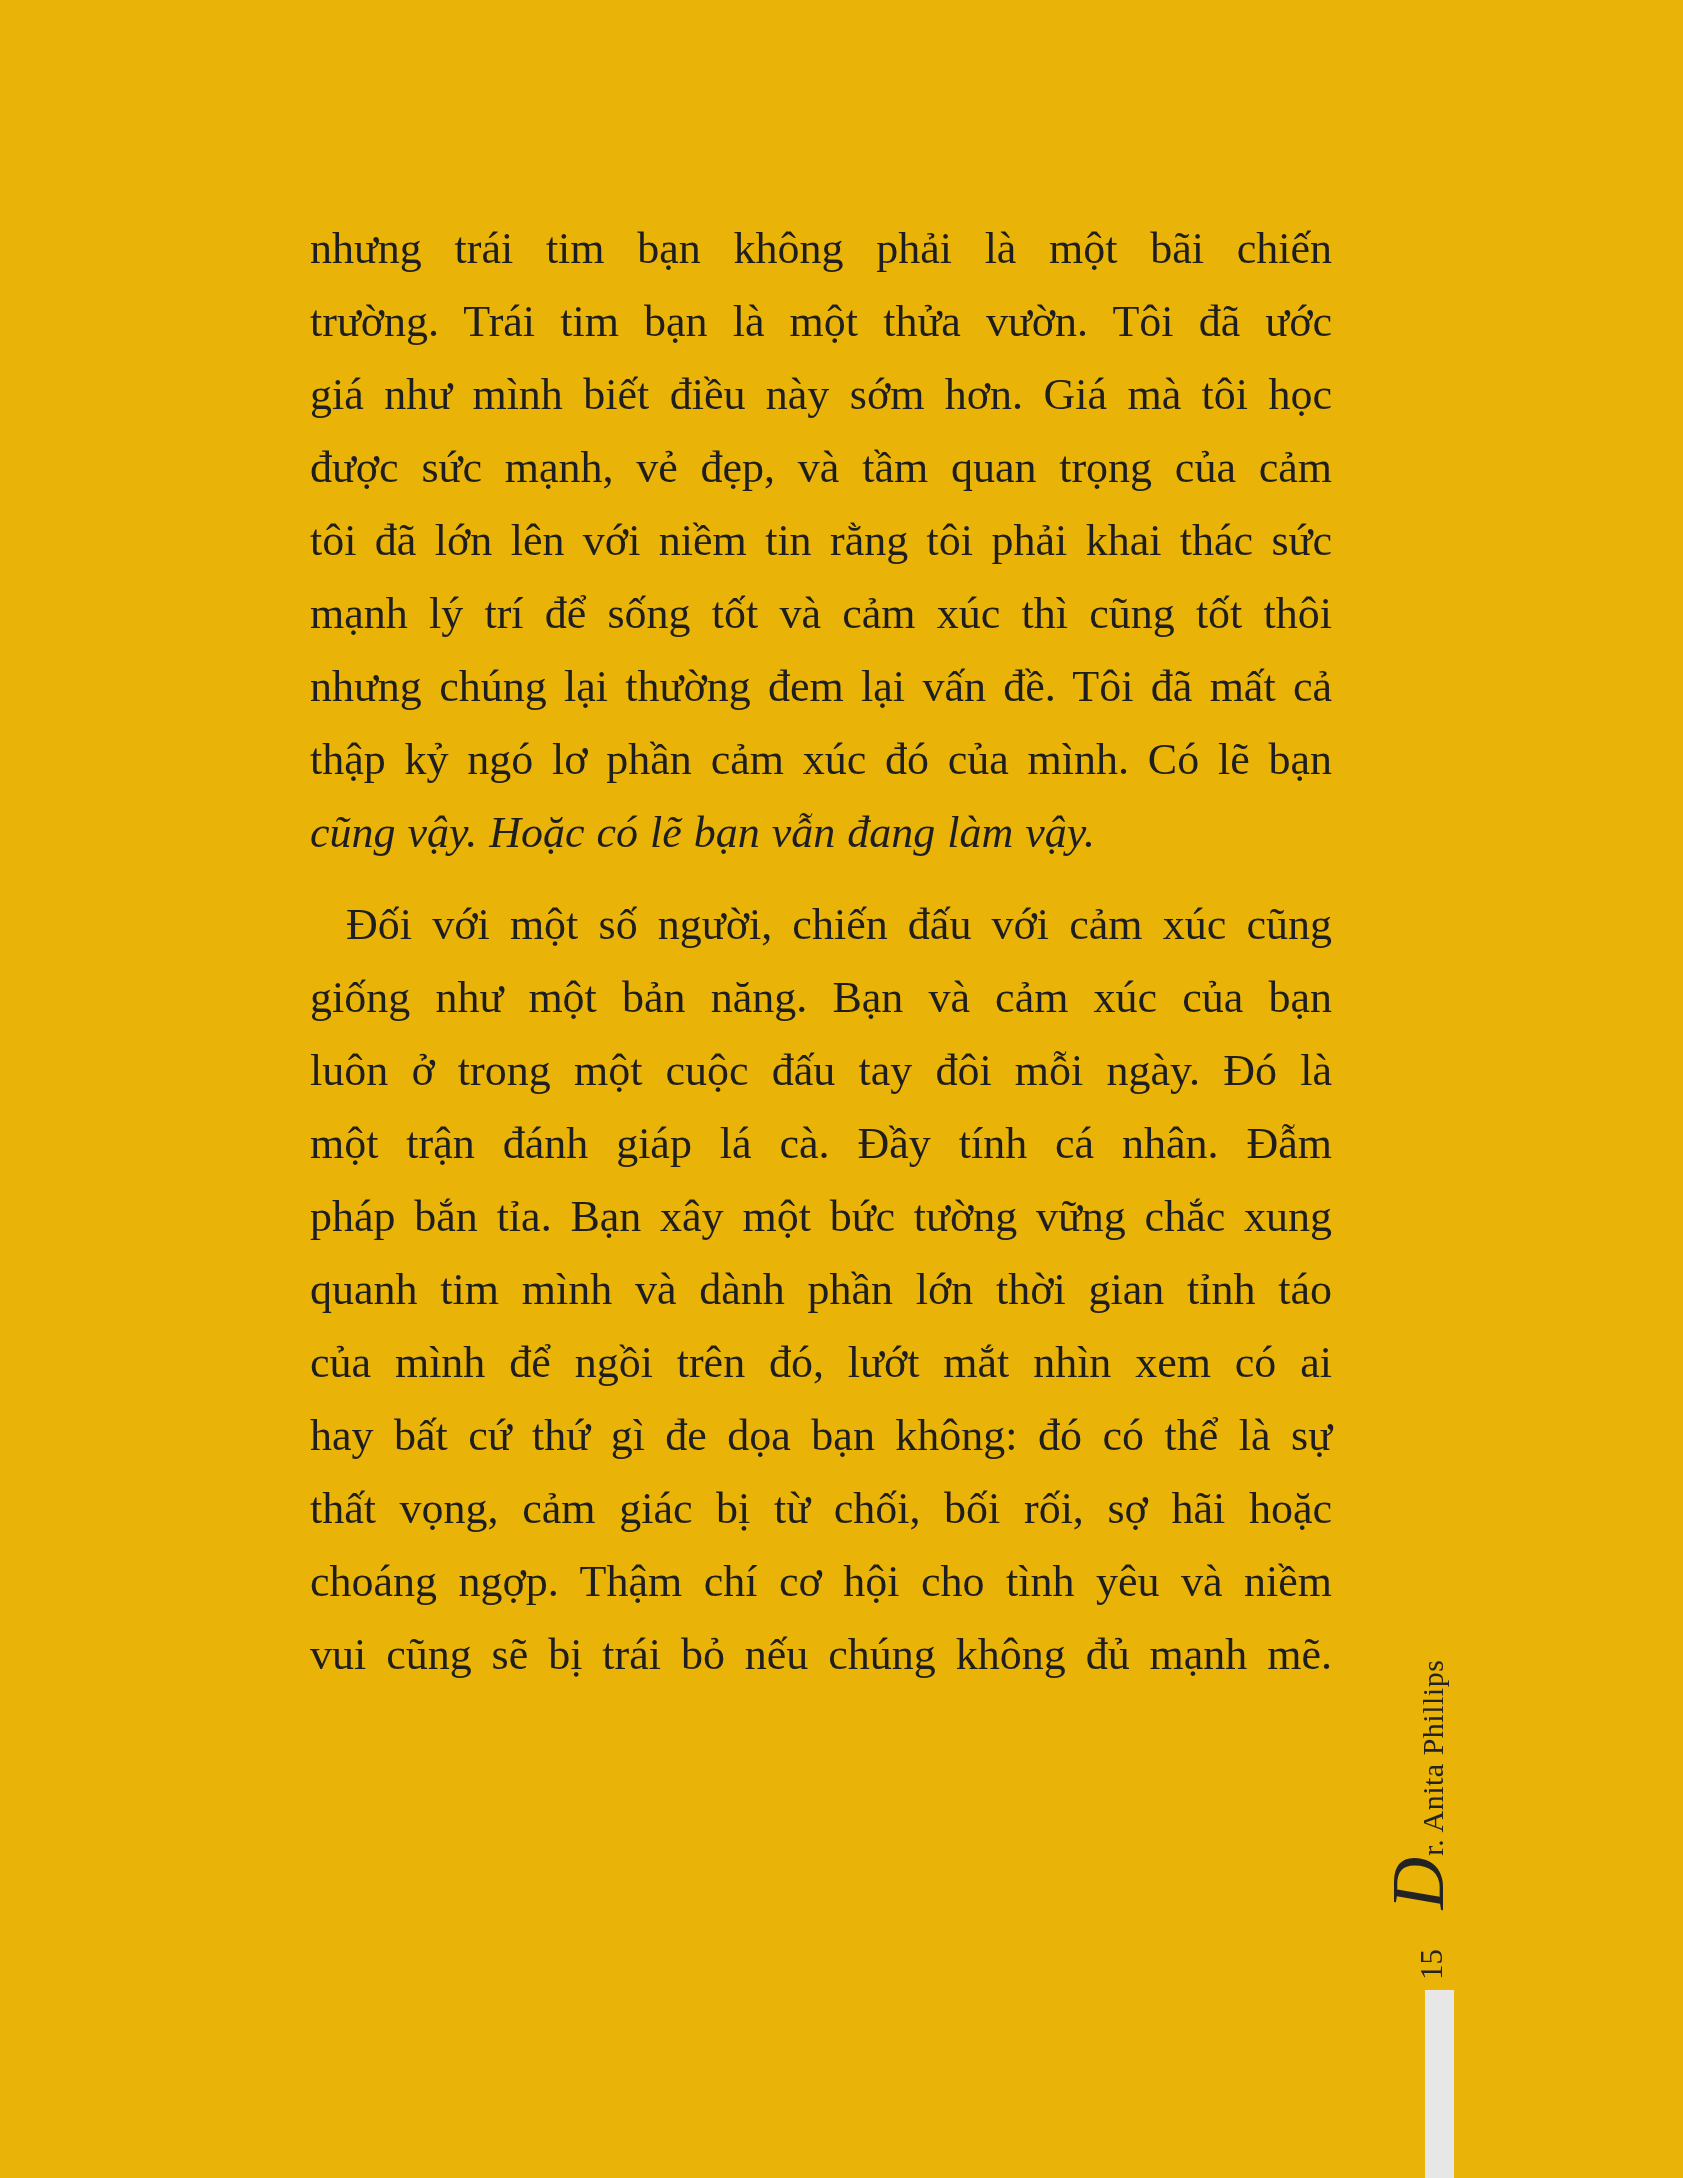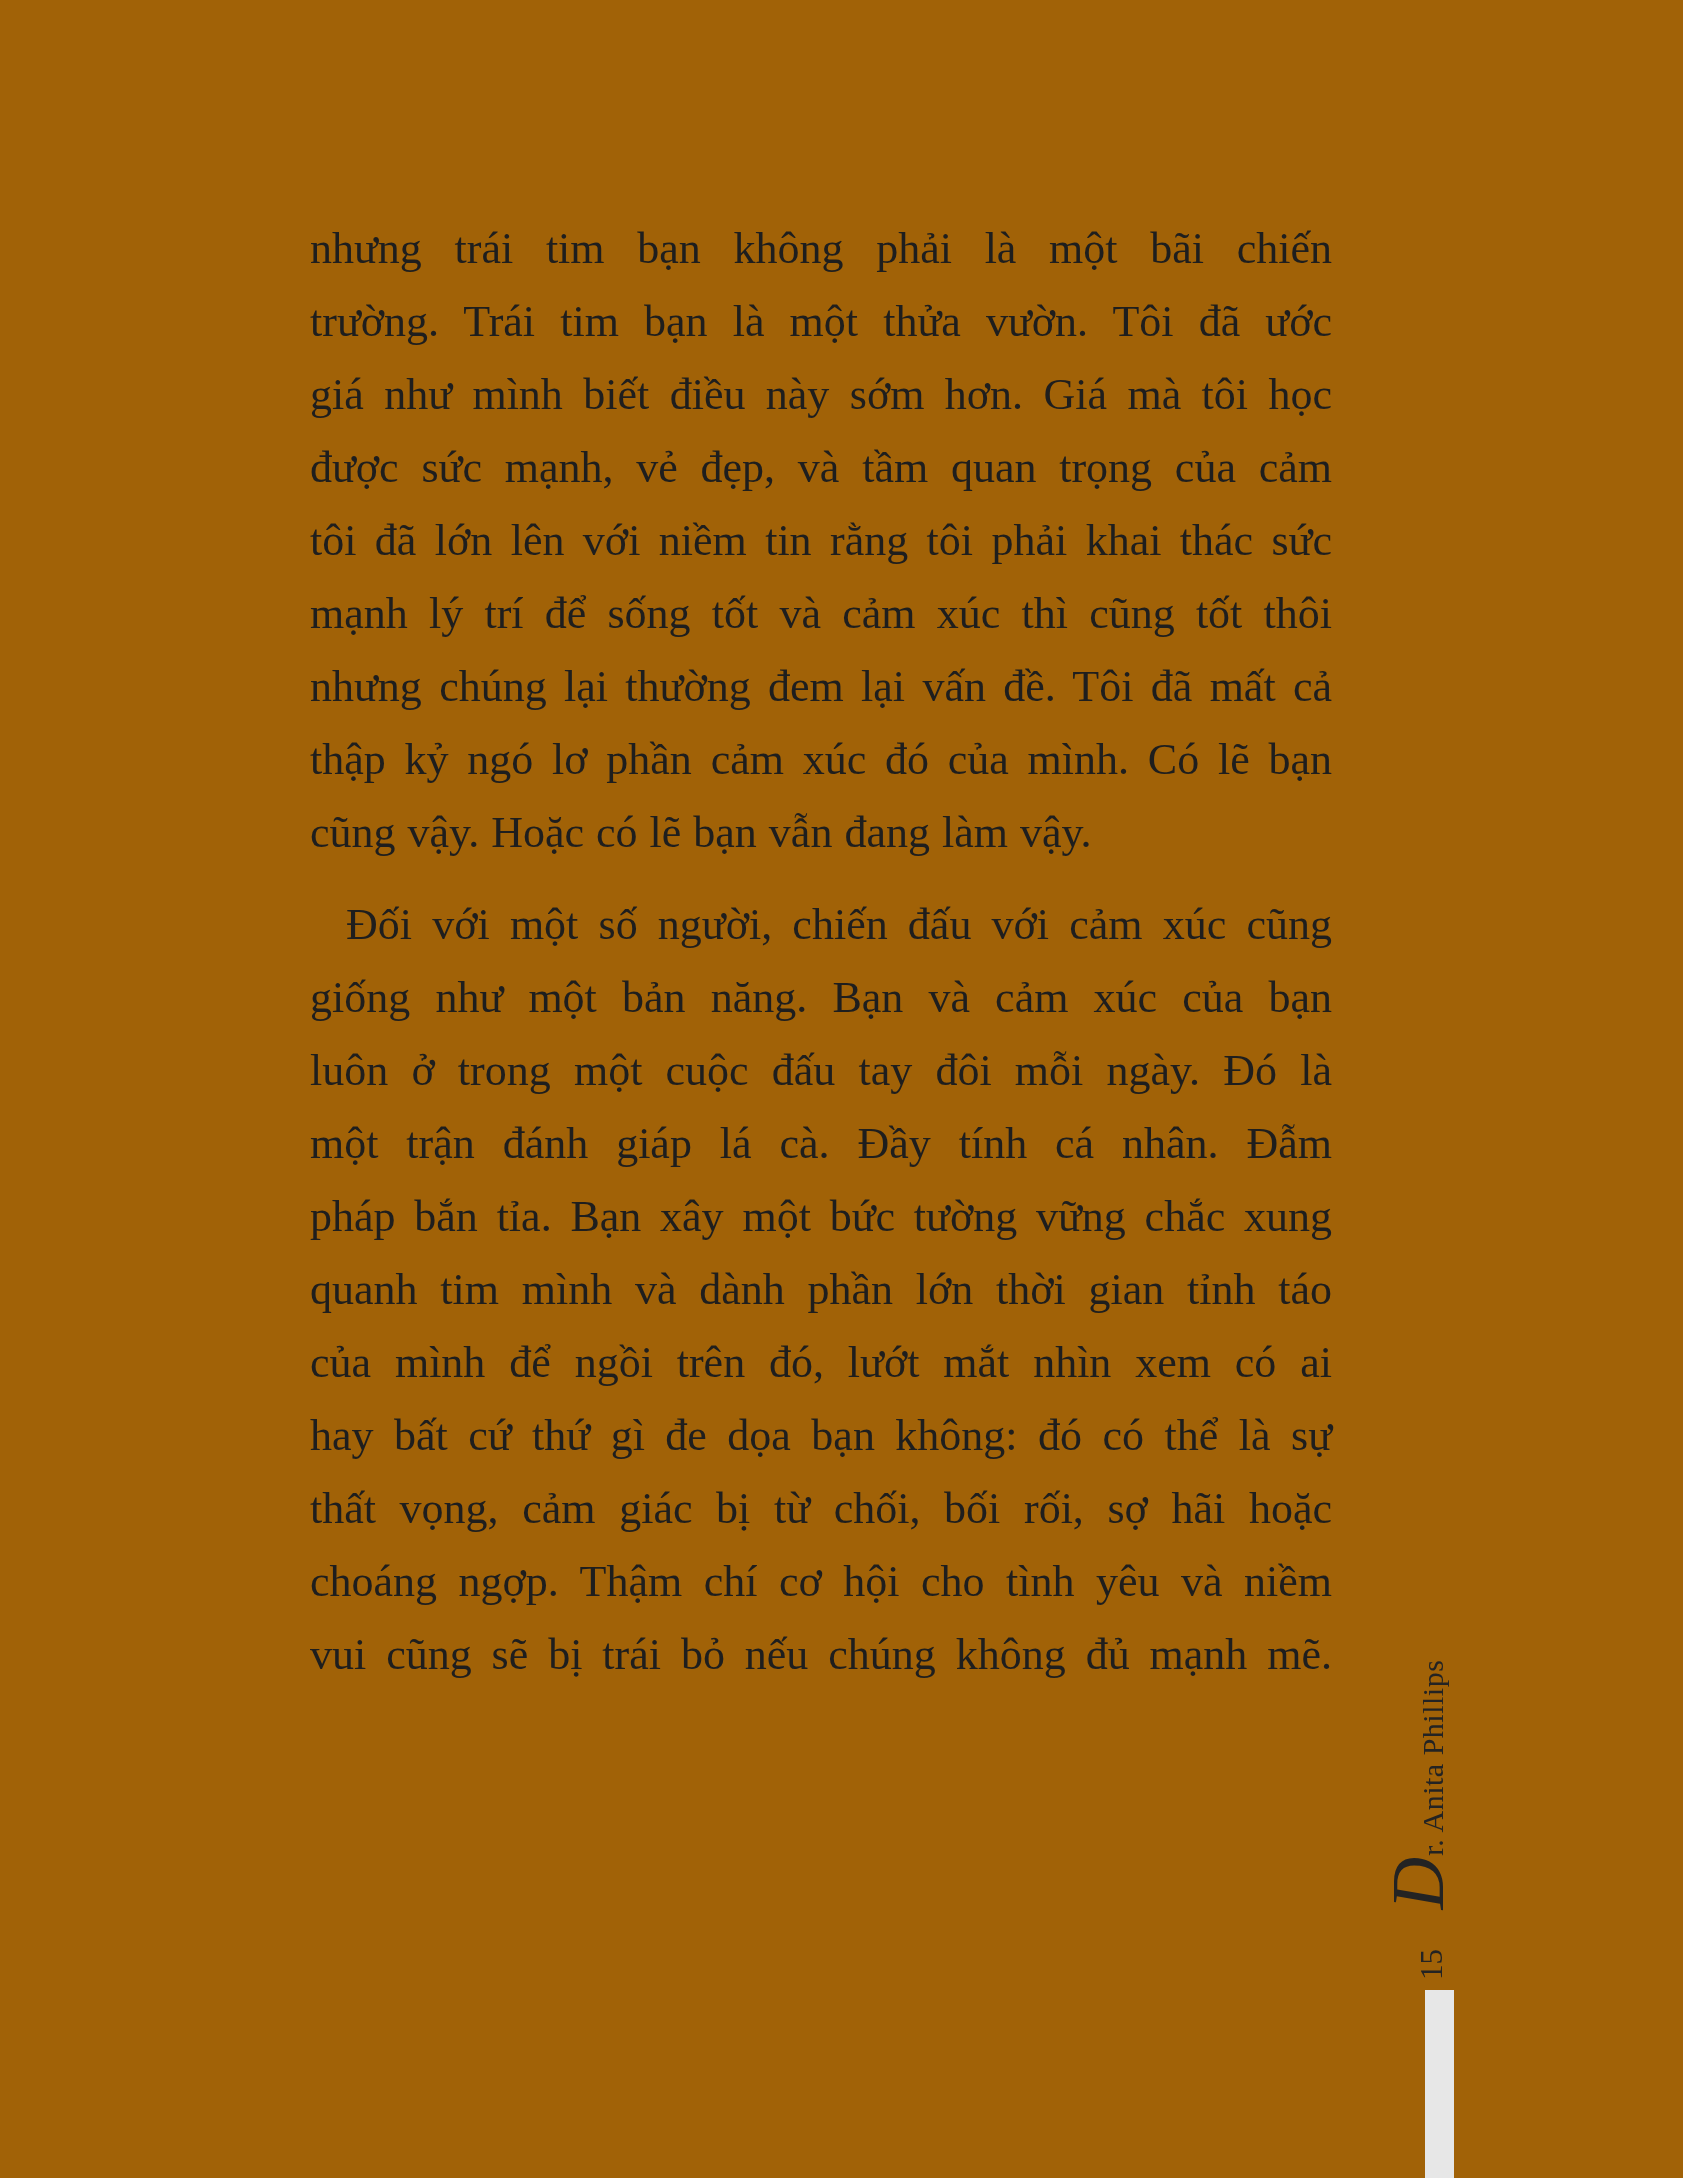--- a/index.html
+++ b/index.html
@@ -4,40 +4,41 @@
 <style>
   html, body { margin: 0; padding: 0; }
   body {
     width: 1683px; height: 2178px;
     background: #ffffff;
     position: relative;
     font-family: "Liberation Serif", "DejaVu Serif", serif;
   }
   .page {
     position: absolute; inset: 0;
-    background: #a16207;
+    background: #eab308;
     overflow: hidden;
   }
   .text-block {
     position: absolute;
     left: 310px; top: 212px; width: 1022px;
     color: #1e1e1e;
     font-size: 44px;
     line-height: 73px;
   }
   .para { margin: 0; padding: 0; }
   .para.para2 { margin-top: 19px; }
   .line {
     text-align: justify;
     text-align-last: justify;
     word-spacing: 1px;
   }
   .line.last-left {
     text-align: left;
     text-align-last: left;
+    font-style: italic;
   }
   .line.indent-first { text-indent: 36px; }
 
   .sidebar-author {
     position: absolute;
     left: 1273px; top: 1740px;
     width: 307px; height: 89px;
     display: flex; align-items: baseline; justify-content: center;
     transform: rotate(-90deg);
     white-space: nowrap;

